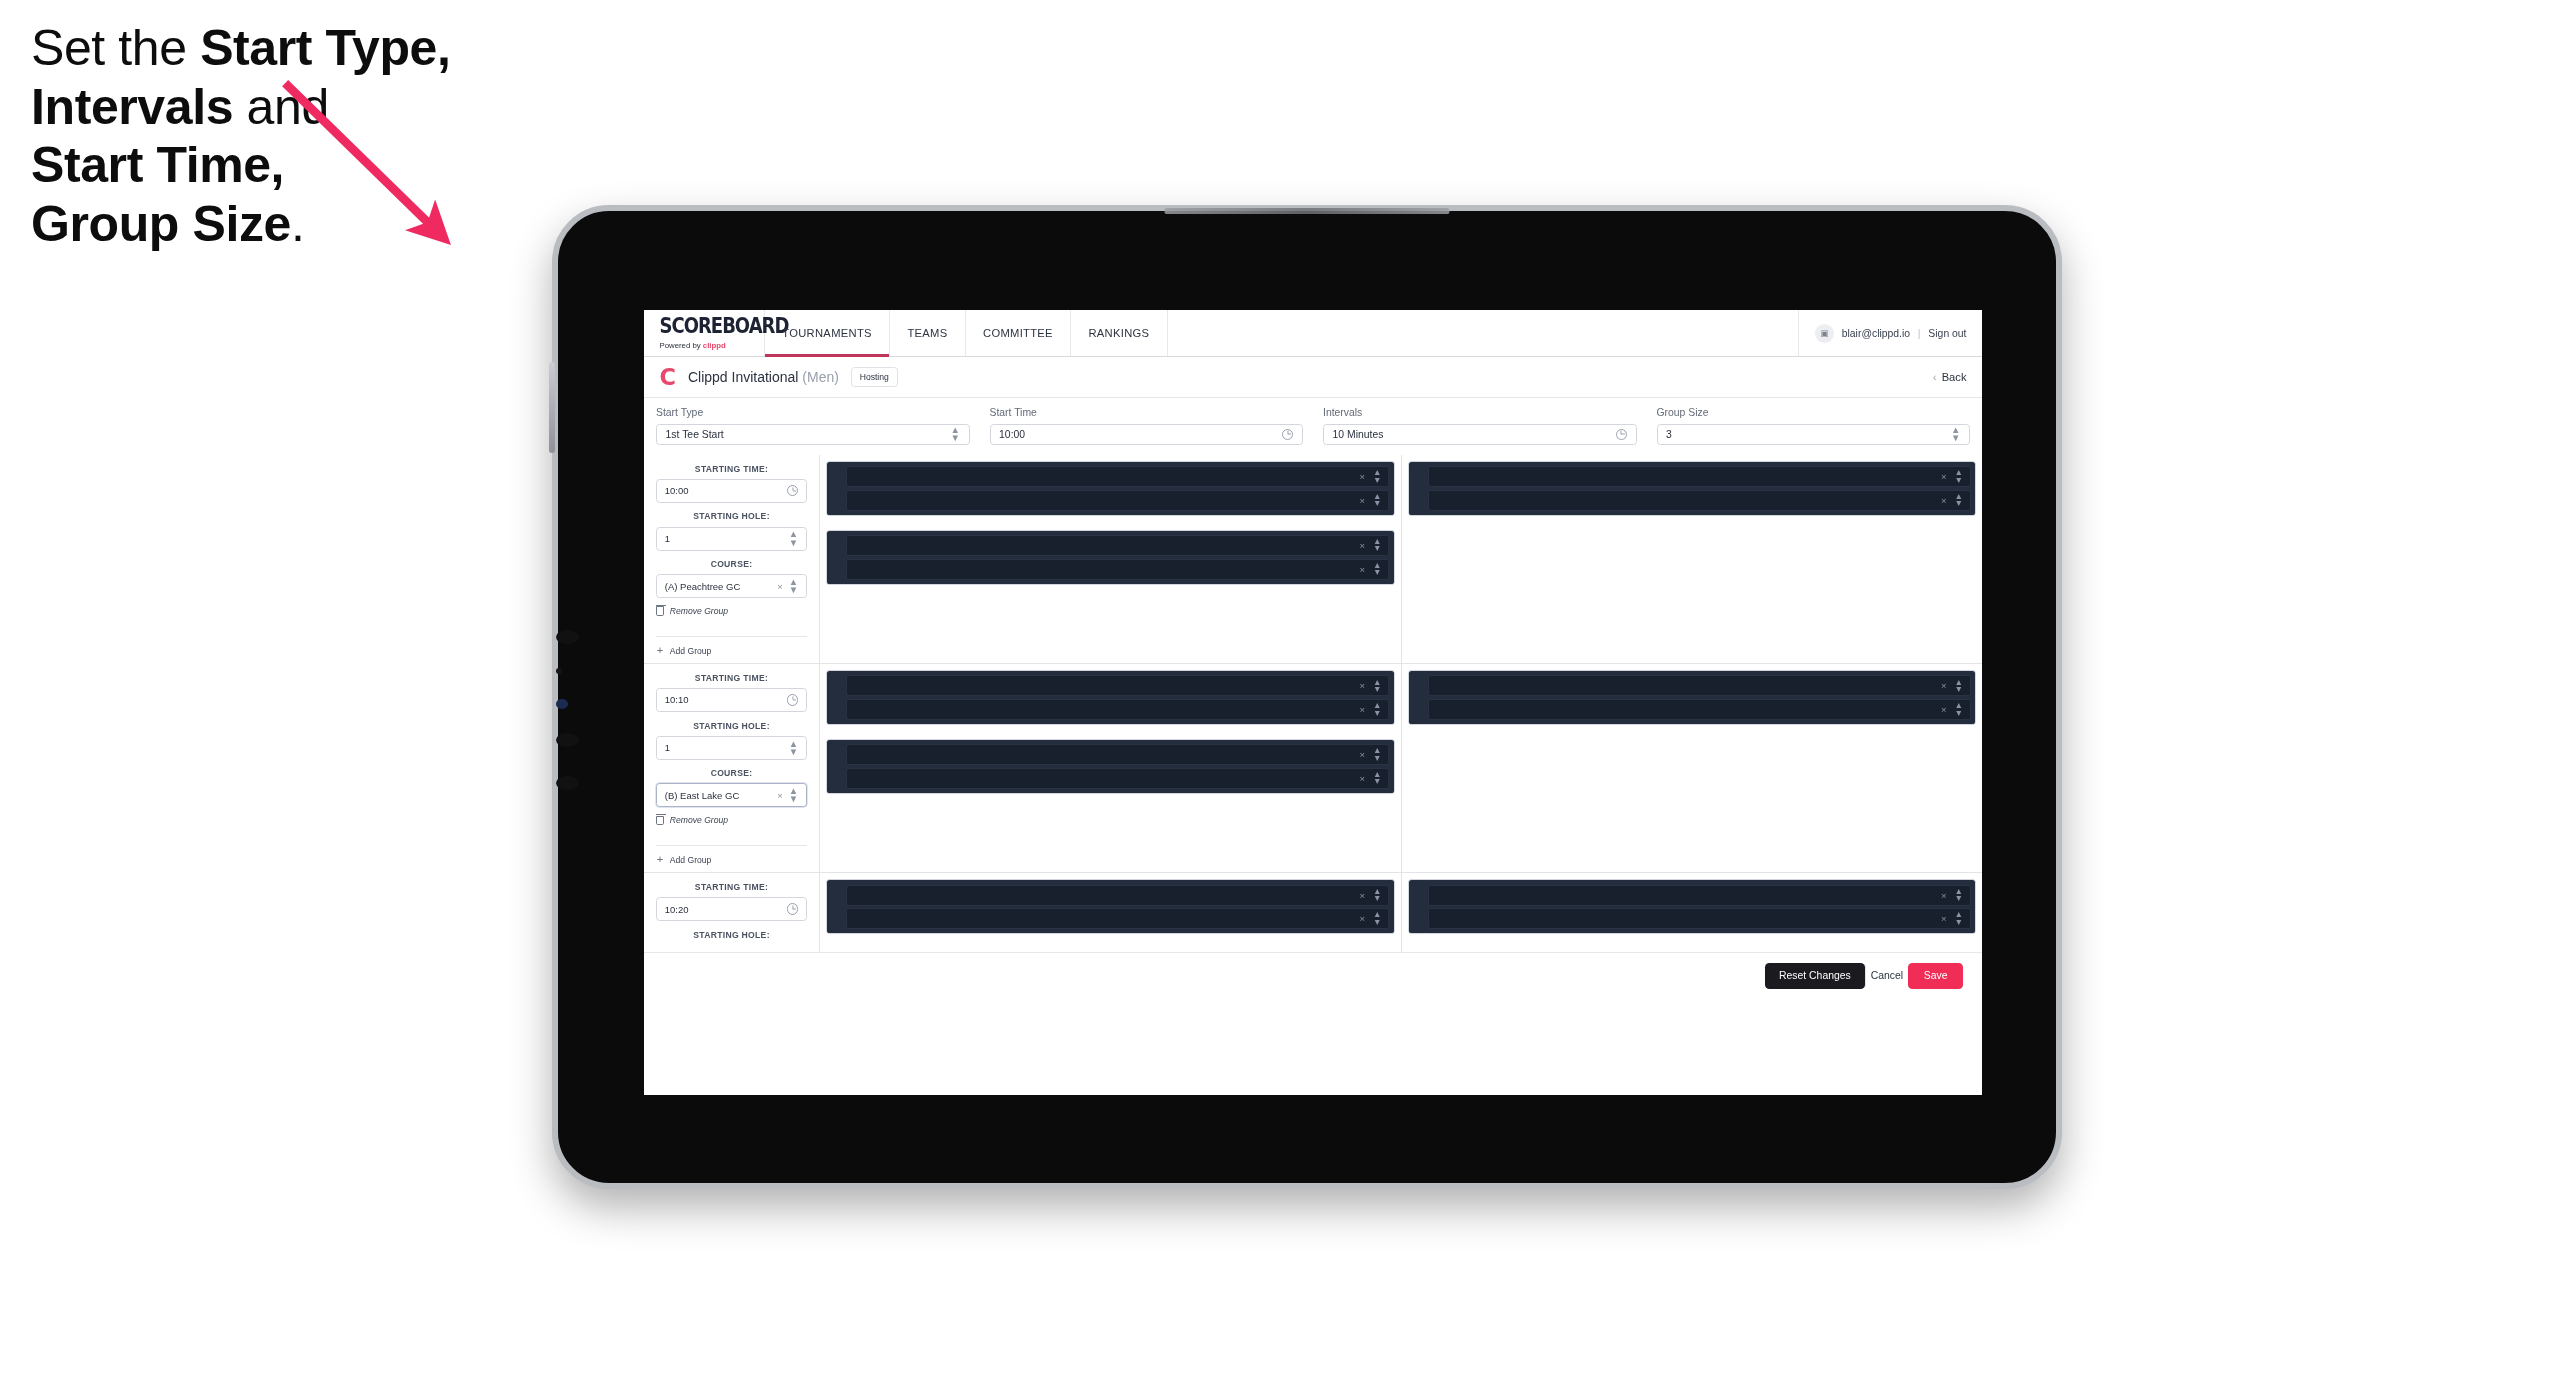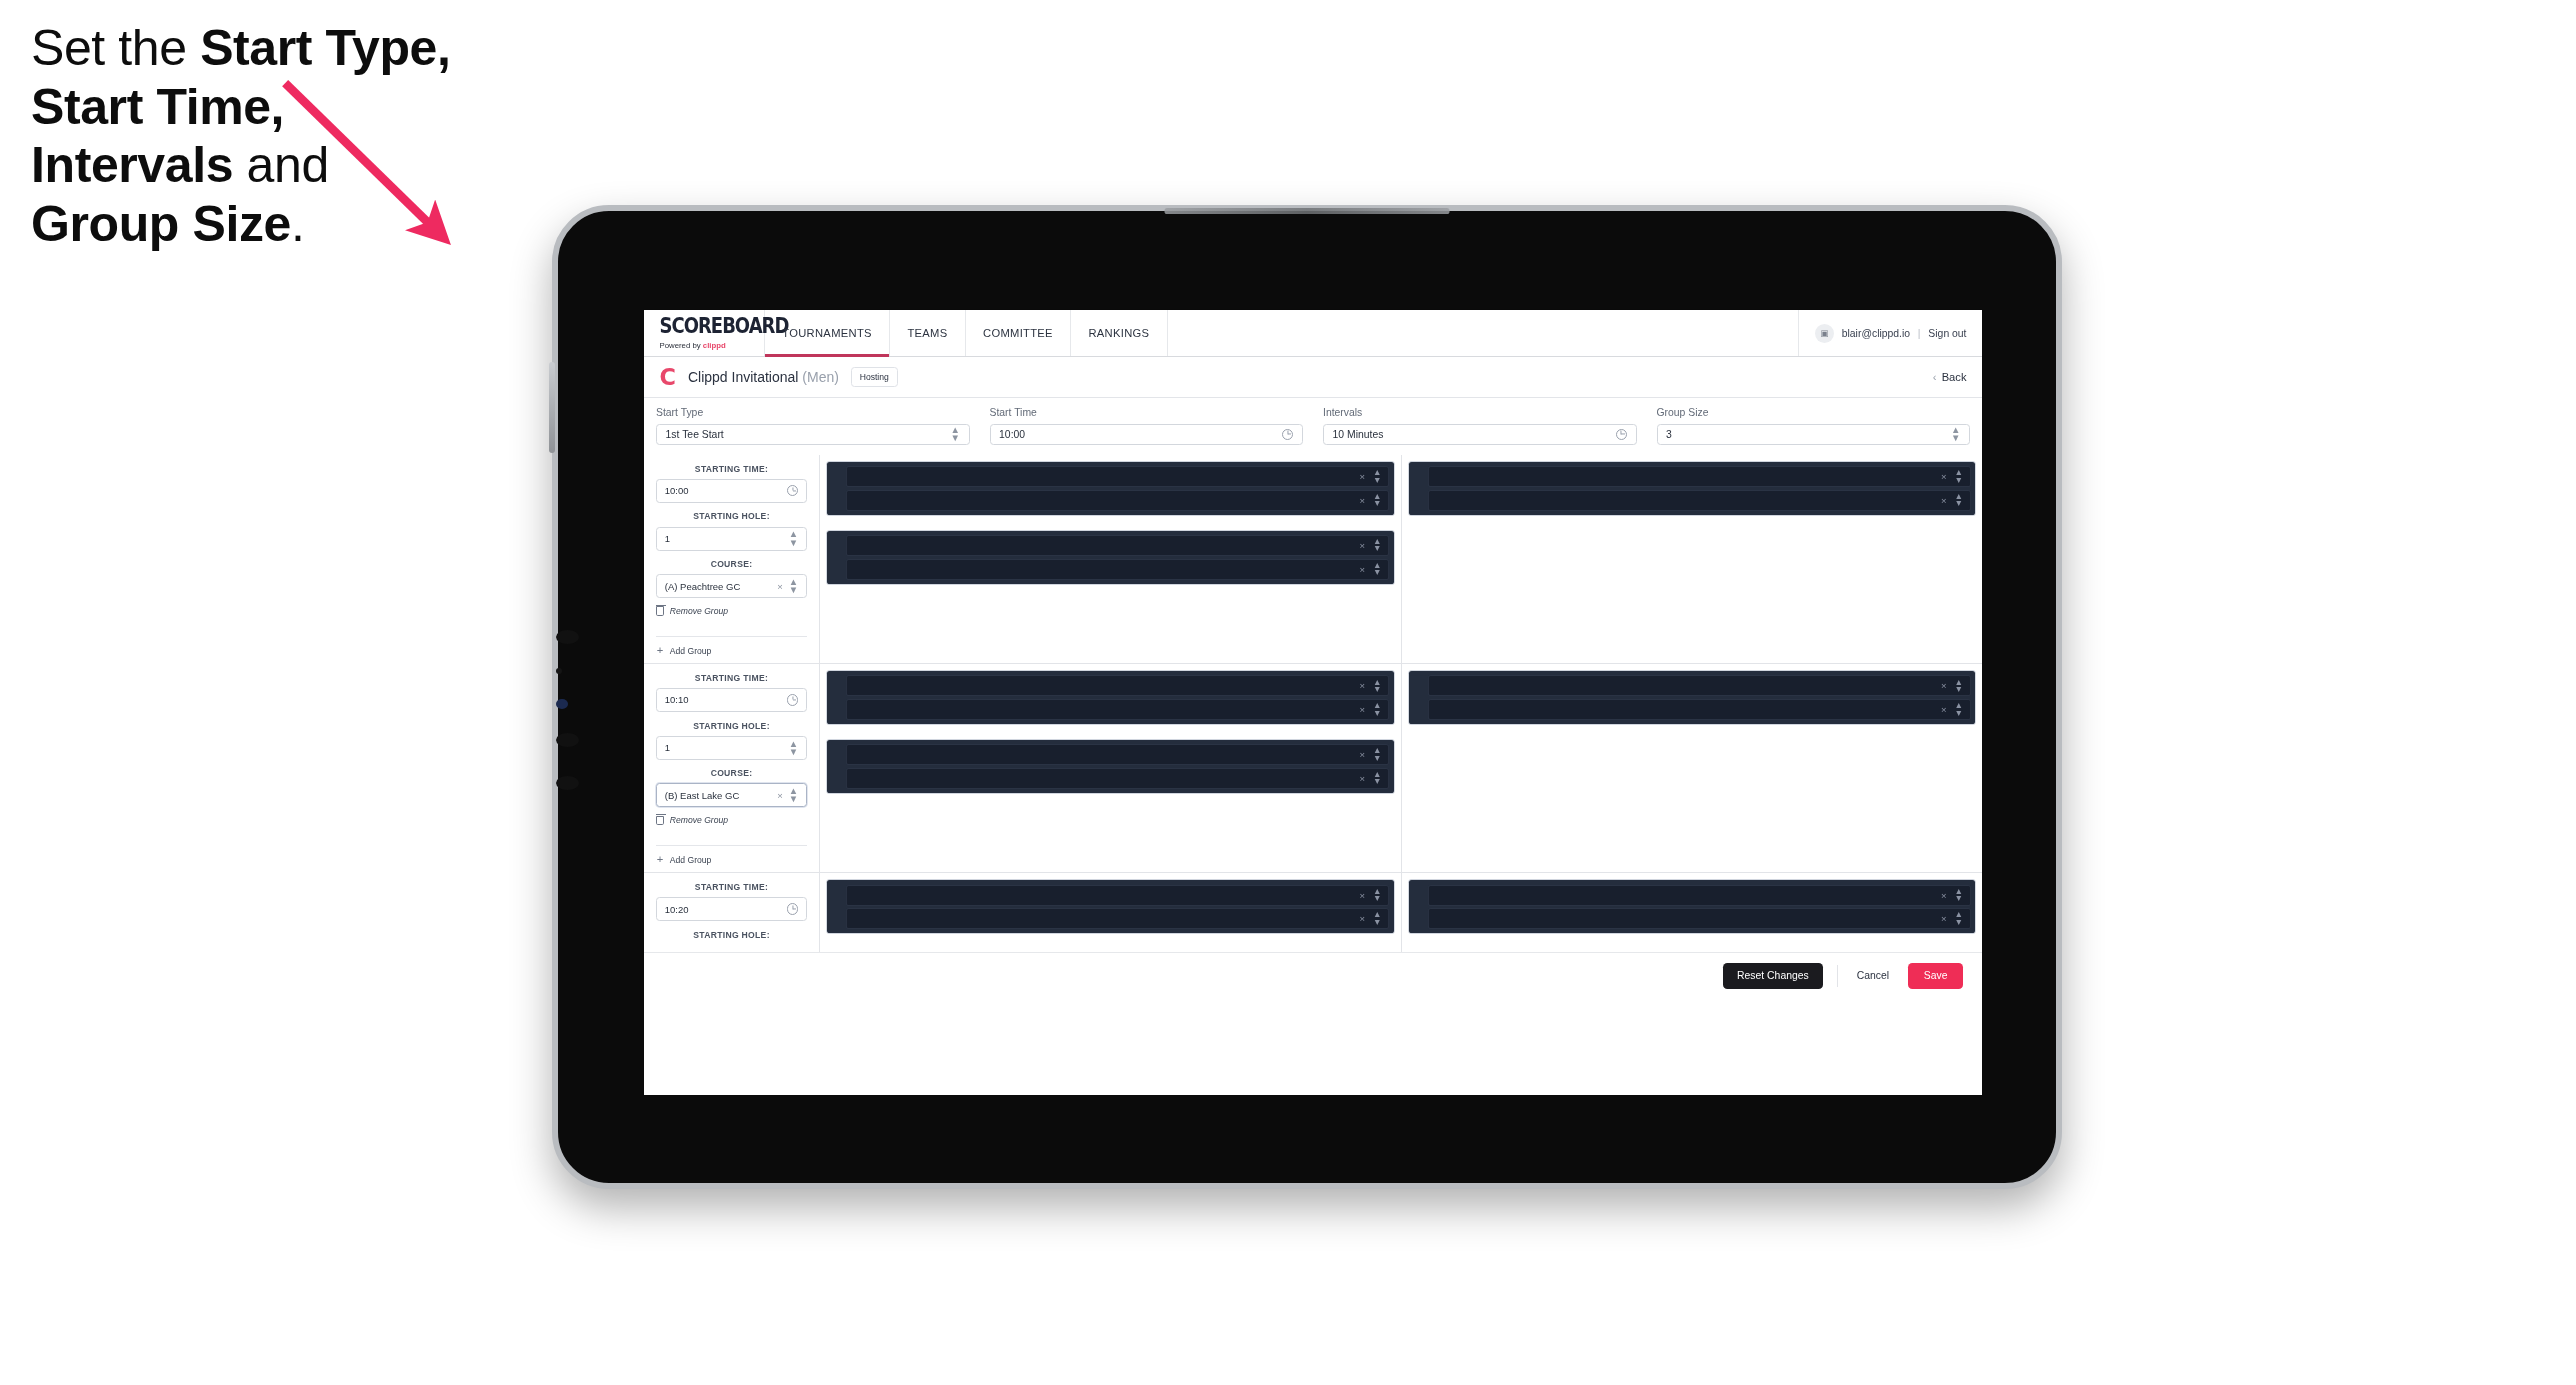--- a/index.html
+++ b/index.html
@@ -219,21 +219,21 @@
     padding-right:7.8px; gap:7.8px;
     box-shadow:inset 0 0 0 0.9px rgba(110,125,150,.22);
   }
   .rrow .xico{ font-size:9.5px; color:#8b93a3; }
   .rrow .spin{ font-size:8.6px; color:#8b93a3; }
 
   
   .footer{
     height:47px; background:#fff; border-top:0.9px solid #e6e8eb;
     display:flex; align-items:center; justify-content:flex-end;
-    gap:14px; padding:0 19px;
+    padding:0 19px;
   }
   .btn-dark{
     background:#1b1b1f; color:#fff; font-size:10.4px;
     padding:7.8px 14px; border-radius:4.3px; border:none; cursor:pointer;
     font-family:inherit;
   }
   .divider-v{ width:0.9px; height:22.4px; background:#e2e4e8; }
   .btn-plain{
     background:none; border:none; font-size:10.4px; color:#2b3240;
     cursor:pointer; font-family:inherit; padding:7.8px 5.2px;
@@ -242,22 +242,22 @@
     background:#ef2d56; color:#fff; font-size:10.4px;
     padding:7.8px 15.5px; border-radius:4.3px; border:none; cursor:pointer;
     font-family:inherit;
   }
 </style>
 </head>
 <body>
 
 <div id="caption">
   <div><span>Set the </span><b>Start Type,</b></div>
+  <div><b>Intervals</b><span> and</span></div>
   <div><b>Start Time,</b></div>
-  <div><b>Intervals</b><span> and</span></div>
   <div><b>Group Size</b><span>.</span></div>
 </div>
 
 <svg id="arrow" viewBox="0 0 300 250">
   <defs>
     <marker id="ahead" markerWidth="5" markerHeight="5" refX="2.2" refY="2.5" orient="auto">
       <path d="M0,0 L5,2.5 L0,5 L1.2,2.5 Z" fill="#ee2a60"></path>
     </marker>
   </defs>
   <line x1="50" y1="36" x2="222" y2="204" stroke="#ee2a60" stroke-width="10" stroke-linecap="butt" marker-end="url(#ahead)"></line>

